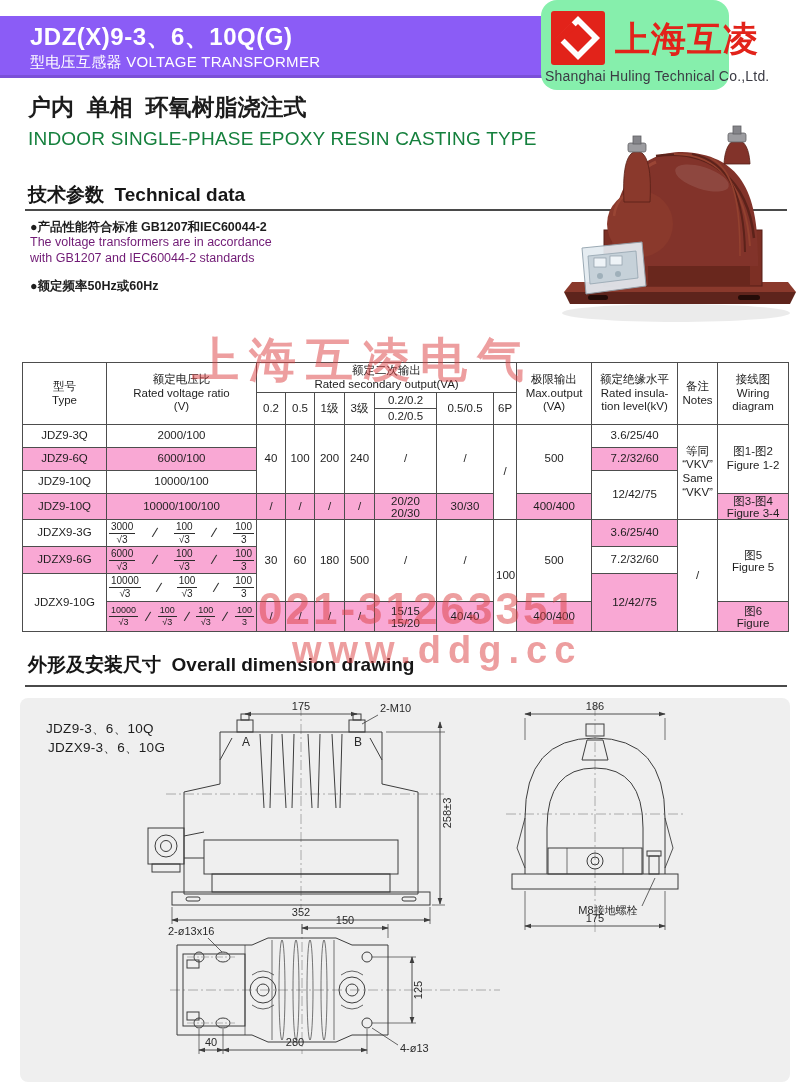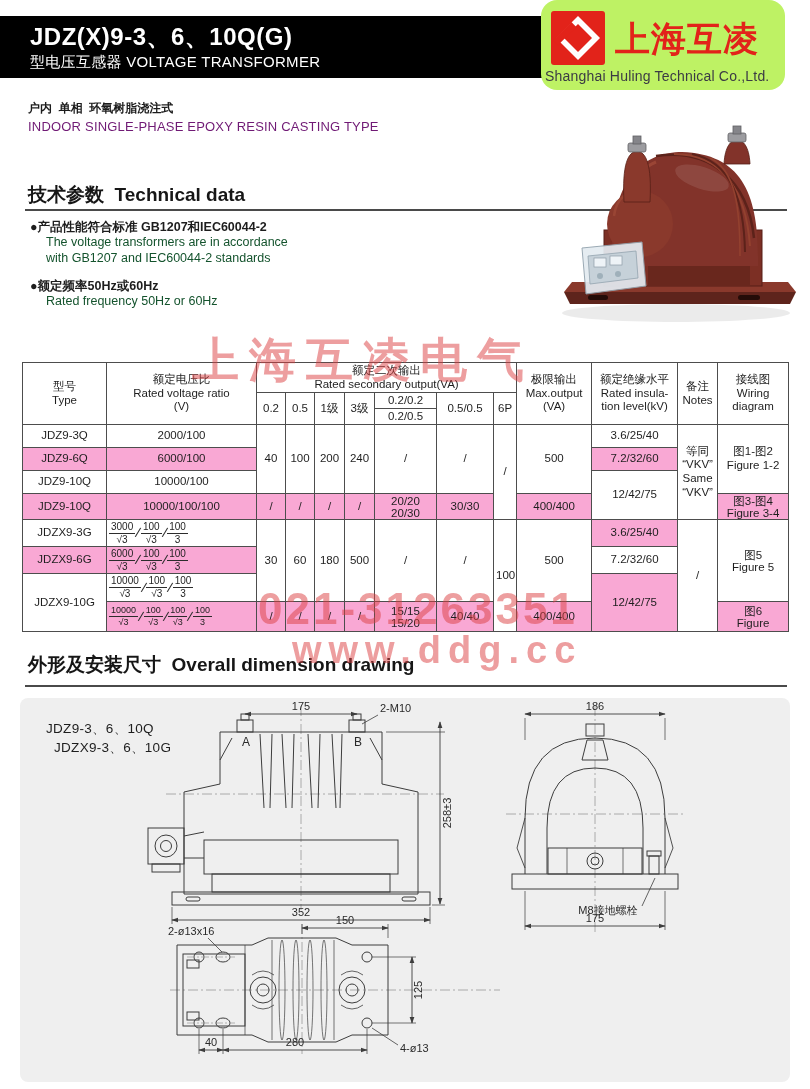--- a/index.html
+++ b/index.html
@@ -1,66 +1,66 @@
 <!DOCTYPE html>
 <html><head>
 <meta charset="utf-8">
 <style>
   html,body{margin:0;padding:0}
   body{width:810px;height:1089px;position:relative;background:#fff;overflow:hidden;
        font-family:"Liberation Sans","DejaVu Sans",sans-serif;color:#222}
 
   
-  .topbar{position:absolute;left:0;top:16px;width:705px;height:62px;background:#000000;
+  .topbar{position:absolute;left:0;top:16px;width:705px;height:62px;background:#8b5cf6;
           border-radius:0 10px 10px 0;box-shadow:inset 0 -3px 0 rgba(0,0,0,.12)}
   .topbar-title{position:absolute;left:30px;top:5px;font-size:24px;font-weight:bold;color:#fff;letter-spacing:.5px}
   .topbar-sub{position:absolute;left:30px;top:37px;font-size:15px;color:#fff;letter-spacing:.3px}
-  .logo-panel{position:absolute;left:541px;top:0;width:244px;height:90px;background:#bef264;border-radius:16px}
+  .logo-panel{position:absolute;left:541px;top:0;width:188px;height:90px;background:#86efac;border-radius:16px}
   .logo-sq{position:absolute;left:10px;top:11px;width:54px;height:54px}
   .logo-cn{position:absolute;left:74px;top:16px;font-size:35px;font-weight:bold;color:#e2231a;letter-spacing:1px;white-space:nowrap}
   .company{position:absolute;left:4px;top:68px;font-size:14px;color:#3b3b44;white-space:nowrap;letter-spacing:.2px}
 
   
-  .intro-cn{position:absolute;left:28px;top:100px;font-size:12px;font-weight:bold;white-space:pre;color:#1c1c1c}
-  .intro-en{position:absolute;left:28px;top:119px;font-size:13px;color:#701a75;letter-spacing:.2px}
+  .intro-cn{position:absolute;left:28px;top:92px;font-size:23px;font-weight:bold;white-space:pre;color:#1c1c1c}
+  .intro-en{position:absolute;left:28px;top:128px;font-size:19px;color:#15803d;letter-spacing:.2px}
 
   .sec-head{position:absolute;left:28px;font-size:19px;font-weight:bold;color:#161616;white-space:pre}
   .rule{position:absolute;left:25px;width:762px;border-top:2px solid #4a4a4a}
 
   .bullets{position:absolute;left:30px;top:219px;width:470px;font-size:12.5px}
   .bullet{margin-bottom:12px}
   .b-cn{font-weight:bold;color:#1d1d1d;line-height:16px;white-space:pre}
-  .b-en{color:#14532d;margin-left:16px;line-height:15.5px}
+  .b-en{color:#701a75;margin-left:0;line-height:15.5px}
 
   
   .wm{position:absolute;color:rgba(219,62,64,.5);font-weight:bold;white-space:nowrap;z-index:6;pointer-events:none}
   .wm-brand{left:192px;top:329px;font-size:47px;letter-spacing:10px}
   .wm-phone{left:258px;top:584px;font-size:44px;letter-spacing:3px}
   .wm-site{left:292px;top:629px;font-size:38px;font-weight:bold;letter-spacing:7px}
 
   
   table.spec{position:absolute;left:22px;top:362px;width:766px;border-collapse:collapse;table-layout:fixed;
              font-size:11.5px;color:#1e1e1e;z-index:2}
   .spec th,.spec td{border:1px solid #4d4d4d;text-align:center;vertical-align:middle;padding:0 2px;
                     line-height:1.18;font-weight:normal;overflow:hidden}
   .spec thead .hr1{height:30px}.spec thead .hr2{height:16px}.spec thead .hr3{height:16px}
   .h23{height:23px}.h26{height:26px}.h27{height:27px}.h28{height:28px}.h30{height:30px}
   .shade{background:#f9a8d4}
-  .fr{display:flex;align-items:center;justify-content:flex-start;gap:1px}
+  .fr{display:flex;align-items:center;justify-content:space-between;gap:1px}
   .frac{display:inline-block;text-align:center;font-size:10px;line-height:10px}
   .frac .fn{display:block;border-bottom:1px solid #2c2c2c;padding:0 2px 1px}
   .frac .fd{display:block;padding-top:1px}
   .fsl{font-size:13px;color:#2c2c2c;font-style:italic;display:inline-block;transform:rotate(6deg)}
   .fr8 .frac{font-size:9px;line-height:9px}
   .stk div{line-height:12px}
 
   
   .panel{position:absolute;left:20px;top:698px;width:770px;height:384px;background:#efefef;border-radius:8px}
   .model1{position:absolute;left:26px;top:22px;font-size:13.5px;color:#1e1e1e;letter-spacing:.3px}
-  .model2{position:absolute;left:34px;top:41px;font-size:13.5px;color:#1e1e1e;letter-spacing:.3px}
+  .model2{position:absolute;left:28px;top:41px;font-size:13.5px;color:#1e1e1e;letter-spacing:.3px}
   .panel svg{position:absolute;left:0;top:0}
   .photo{position:absolute;left:552px;top:106px;width:248px;height:228px;z-index:1}
   svg text{font-family:"Liberation Sans","DejaVu Sans",sans-serif}
 </style>
 </head>
 <body>
 
 <div class="topbar">
   <div class="topbar-title">JDZ(X)9-3、6、10Q(G)</div>
   <div class="topbar-sub">型电压互感器 VOLTAGE TRANSFORMER</div>
@@ -83,21 +83,20 @@
 <div class="rule" style="top:209px"></div>
 
 <div class="bullets">
   <div class="bullet">
     <div class="b-cn">●产品性能符合标准 GB1207和IEC60044-2</div>
     <div class="b-en">The voltage transformers are in accordance</div>
     <div class="b-en">with GB1207 and IEC60044-2 standards</div>
   </div>
   <div class="bullet">
     <div class="b-cn">●额定频率50Hz或60Hz</div>
-    <div class="b-en">Rated frequency 50Hz or 60Hz</div>
   </div>
 </div>
 
 <svg class="photo" viewBox="0 0 248 228">
   <ellipse cx="124" cy="207" rx="114" ry="9" fill="rgba(0,0,0,.08)"></ellipse>
 
   <polygon points="12,186 244,186 236,176 20,176" fill="#8a392c"></polygon>
   <polygon points="18,198 238,198 244,186 12,186" fill="#5e241c"></polygon>
   <rect x="36" y="189" width="20" height="5" rx="2.5" fill="#240c08"></rect>
   <rect x="186" y="189" width="22" height="5" rx="2.5" fill="#240c08"></rect>

